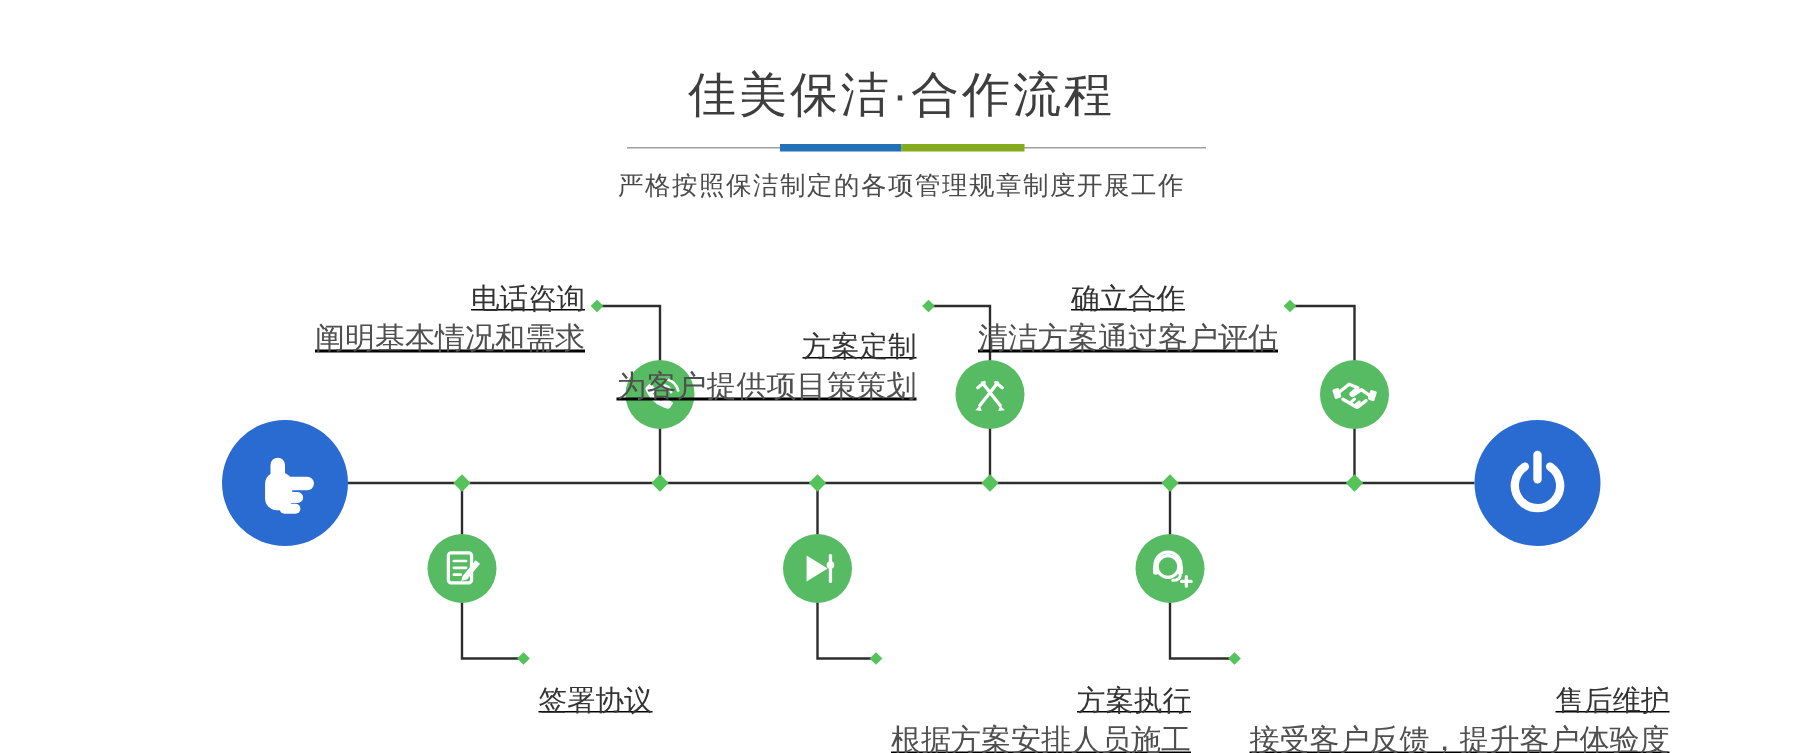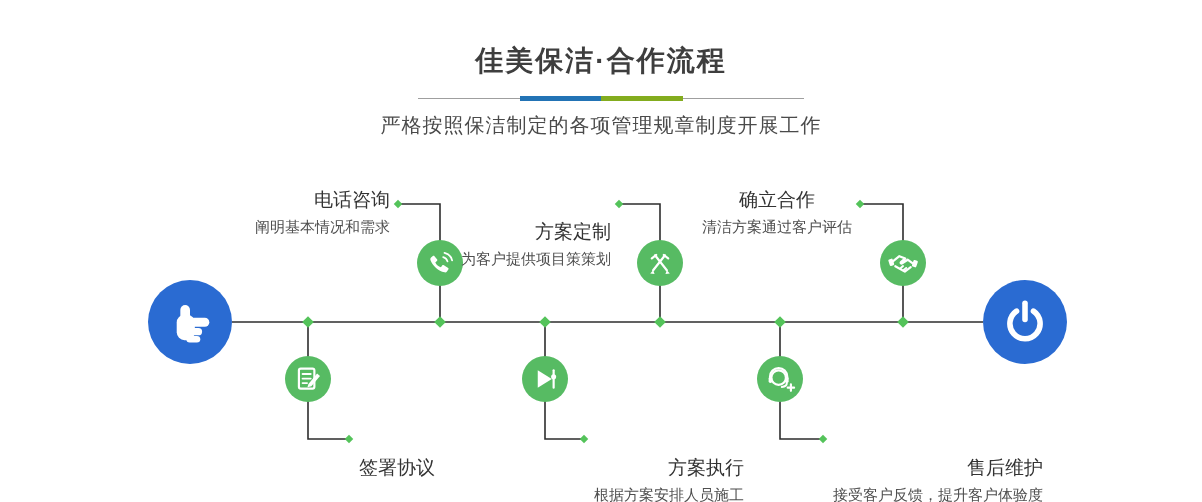--- a/index.html
+++ b/index.html
@@ -4,52 +4,52 @@
 <style>
   html,body{margin:0;padding:0;background:#fff;}
   .canvas{
     position:relative;width:1202px;height:502px;background:#fff;overflow:hidden;
     font-family:"Liberation Sans","DejaVu Sans",sans-serif;
     -webkit-font-smoothing:antialiased;
   }
   
   .page-title{
     position:absolute;left:0;right:0;top:42px;text-align:center;
-    font-size:28px;font-weight:700;color:var(--title-color);letter-spacing:2px;
+    font-size:32px;font-weight:400;color:var(--title-color);letter-spacing:2px;
   }
   .divider-thin{position:absolute;left:418px;top:98px;width:386px;height:1px;background:var(--divider-gray);}
   .divider-blue{position:absolute;left:520px;top:96px;width:81px;height:5px;background:var(--divider-blue);}
   .divider-green{position:absolute;left:601px;top:96px;width:82px;height:5px;background:var(--divider-green);}
   .page-subtitle{
     position:absolute;left:0;right:0;top:112px;text-align:center;
-    font-size:20px;color:var(--subtitle-color);letter-spacing:1px;
+    font-size:17px;color:var(--subtitle-color);letter-spacing:1px;
   }
   
   svg.wires{position:absolute;left:0;top:0;width:1202px;height:502px;}
   svg.wires path.wire{fill:none;stroke:var(--wire);stroke-width:1.6px;}
   svg.wires rect.diamond{fill:var(--diamond-green);}
   
   .node{
     position:absolute;width:46px;height:46px;border-radius:50%;
     background:var(--node-green);display:flex;align-items:center;justify-content:center;
   }
   .node svg{width:40px;height:40px;display:block;}
   .endpoint{
     position:absolute;width:84px;height:84px;border-radius:50%;
     background:var(--endpoint-blue);display:flex;align-items:center;justify-content:center;
   }
   .endpoint svg{width:58px;height:58px;display:block;}
   .ic-fill{fill:#fff;}
   .ic-stroke{fill:none;stroke:#fff;stroke-linecap:round;stroke-linejoin:round;}
   
-  .step-label{position:absolute;white-space:nowrap;}
+  .step-label{position:absolute;white-space:nowrap;text-decoration:underline;}
   .step-label.top{text-align:right;}
   .step-label.bottom{text-align:right;margin-top:31px;}
   .step-title{font-size:19px;line-height:22px;color:var(--step-title-color);}
-  .step-desc{font-size:15px;line-height:17px;color:var(--step-desc-color);margin-top:7px;}
+  .step-desc{font-size:20px;line-height:17px;color:var(--step-desc-color);margin-top:7px;}
 </style>
 </head>
 <body>
 
 <div class="canvas">
 
   <div class="page-title">佳美保洁·合作流程</div>
   <div class="divider-thin"></div>
   <div class="divider-blue"></div>
   <div class="divider-green"></div>

